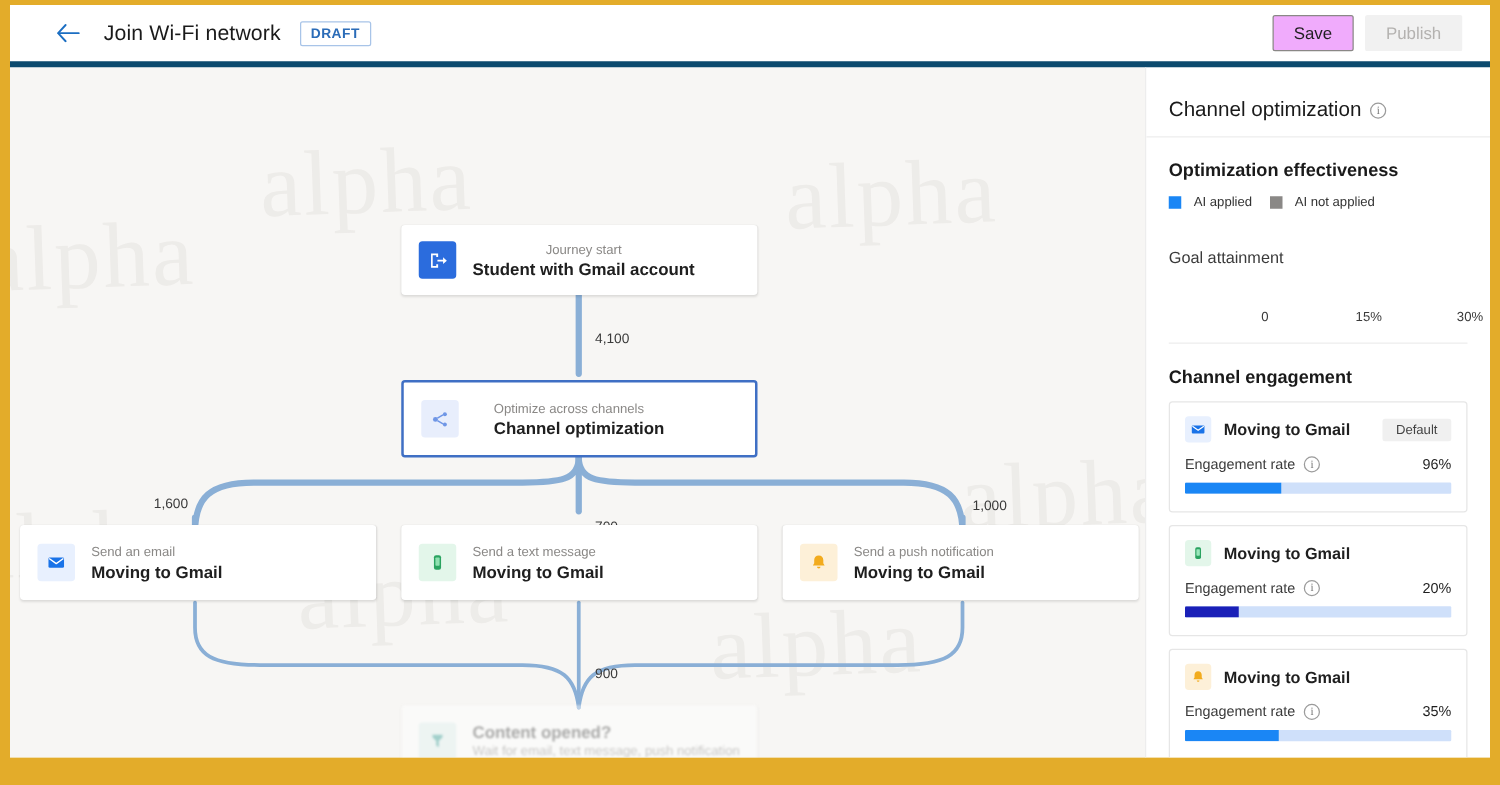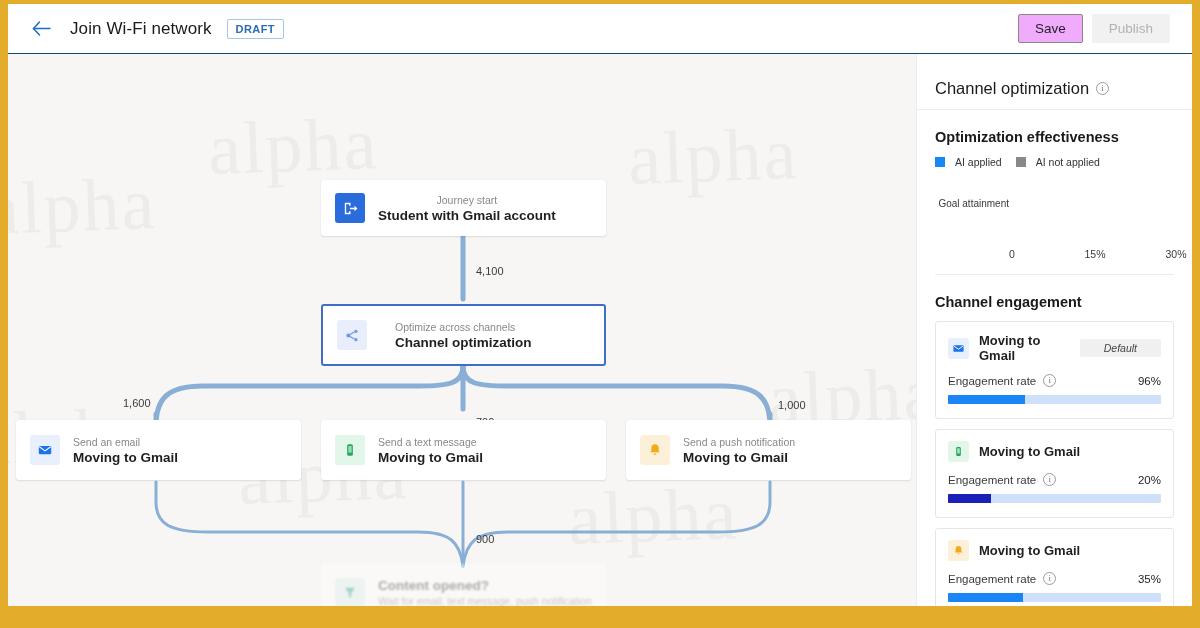--- a/index.html
+++ b/index.html
@@ -16,23 +16,23 @@
     width: 1184px; height: 602px;
     background: #ffffff;
     display: flex; flex-direction: column;
     overflow: hidden;
   }
 
   
   .topbar {
     height: 50px; flex: 0 0 50px;
     background: #ffffff;
-    border-bottom: 1px solid #0c4a6e;
+    border-bottom: 5px solid #0c4a6e;
     display: flex; align-items: center;
-    padding: 0 22px 0 20px;
+    padding: 0 22px 0 33px;
   }
   .back-arrow {
     width: 26px; height: 26px;
     display: flex; align-items: center; justify-content: center;
     color: #1b6ec2; cursor: pointer; flex: 0 0 auto;
   }
   .page-title {
     font-size: 17px; color: #1a1a1a; font-weight: 400;
     margin-left: 16px; white-space: nowrap;
     letter-spacing: 0.1px;
@@ -165,21 +165,21 @@
   .legend-sw { width: 10px; height: 10px; flex: 0 0 10px; }
   .legend-lbl { font-size: 10.5px; color: #333; white-space: nowrap; }
 
   .eff-chart { position: relative; height: 90px; margin-top: 2px; }
   .eff-plot {
     position: absolute; left: 77px; top: 0; right: 10px; bottom: 26px;
   }
   .gridline { position: absolute; top: 0; bottom: 0; width: 1px; background: #dcdcdc; }
   .cat-label {
     position: absolute; left: 0; top: 22px; width: 74px;
-    text-align: right; font-size: 10px; color: #3a3a3a; white-space: nowrap;
+    text-align: right; font-size: 13px; color: #3a3a3a; white-space: nowrap;
   }
   .hbar { position: absolute; height: 12px; }
   .hbar-val {
     position: absolute; font-size: 10.5px; color: #3a3a3a;
     top: -2px; white-space: nowrap;
   }
   .xtick {
     position: absolute; bottom: 6px; font-size: 10.5px; color: #3a3a3a;
     transform: translateX(-50%); white-space: nowrap;
   }
@@ -194,21 +194,21 @@
   .card-head { display: flex; align-items: center; }
   .card-ico {
     width: 21px; height: 21px; flex: 0 0 21px; border-radius: 3px;
     display: flex; align-items: center; justify-content: center;
     margin-right: 10px;
   }
   .card-name { font-size: 13px; color: #1f1f1f; font-weight: 700; }
   .card-flex { flex: 1 1 auto; }
   .chip {
     background: #f0f0f0; color: #444; font-size: 10.5px;
-    padding: 3px 24px; border-radius: 2px; white-space: nowrap; font-style: italic;
+    padding: 3px 11px; border-radius: 2px; white-space: nowrap;
   }
   .card-rate-row {
     display: flex; align-items: center; margin-top: 11px;
   }
   .rate-lbl { font-size: 11.5px; color: #3a3a3a; }
   .rate-val { font-size: 11.5px; color: #1f1f1f; margin-left: auto; }
   .track {
     height: 9px; background: #cfe0fa; border-radius: 1px;
     margin-top: 8px; position: relative; overflow: hidden;
   }

